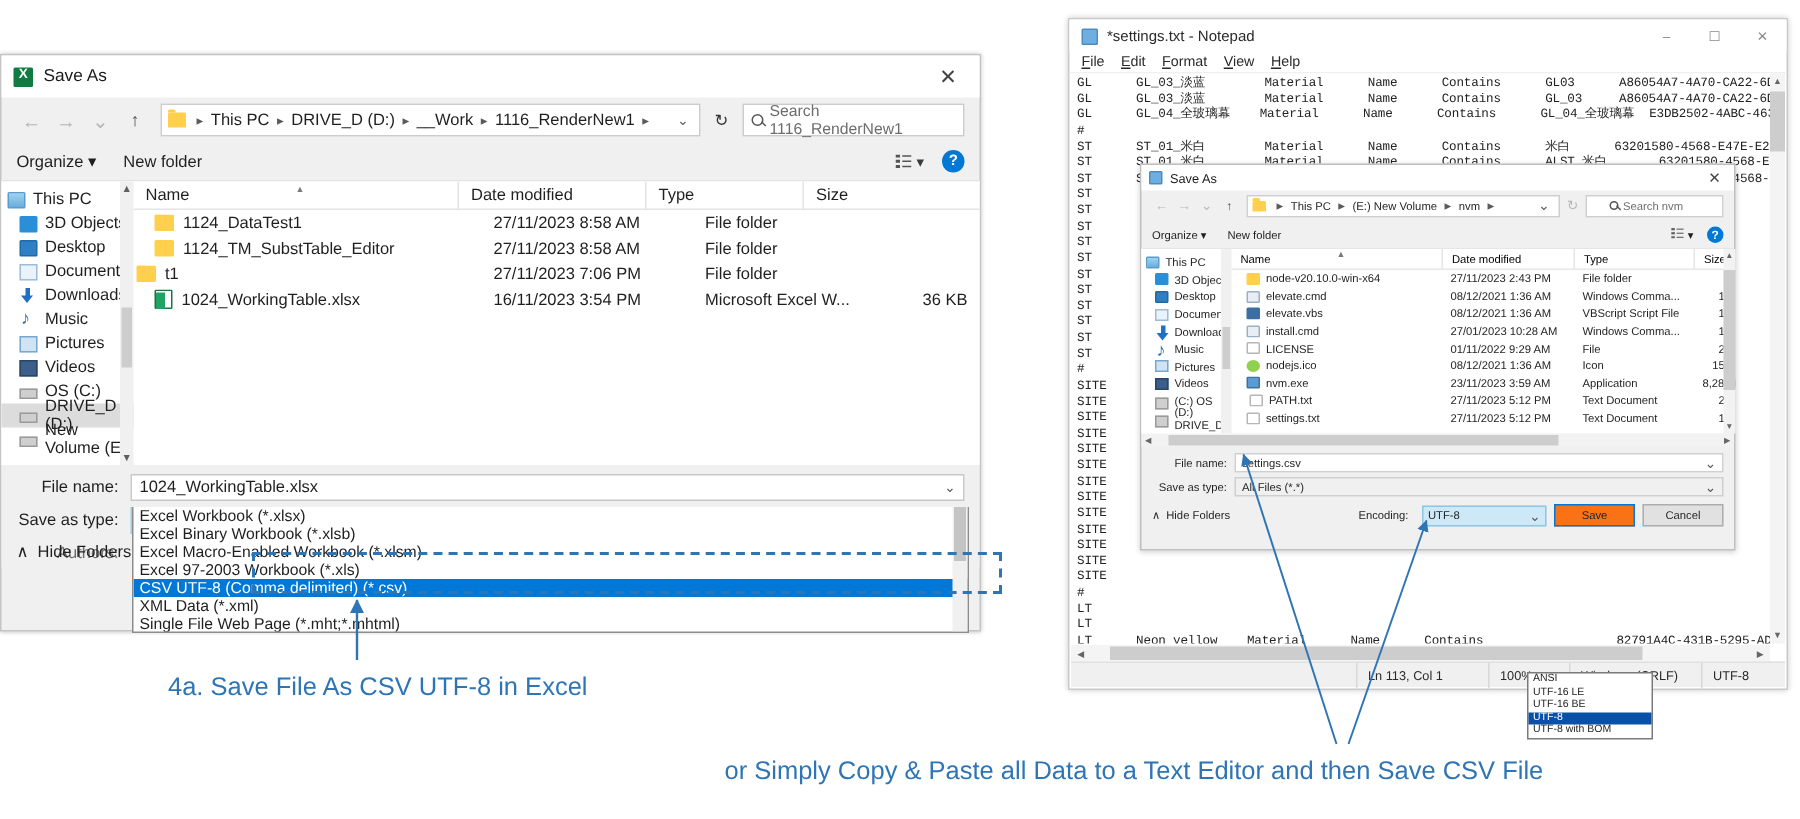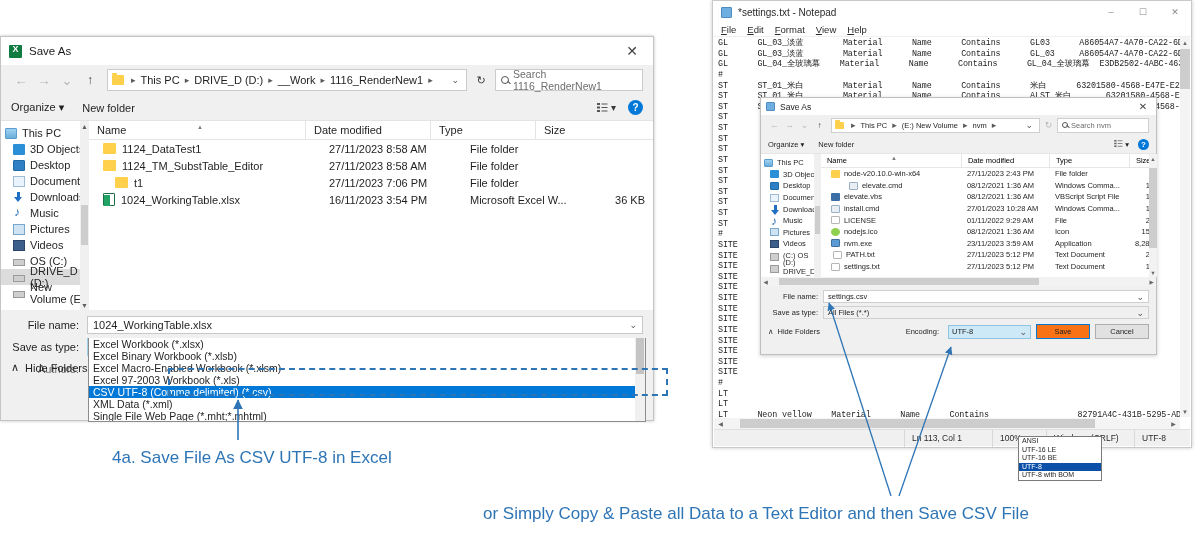--- a/index.html
+++ b/index.html
@@ -150,21 +150,21 @@
     z-index:30; overflow:hidden; height:84px;
   }
   .dd-item { height:12px; line-height:12px; font-size:10.5px; color:#1f1f1f; padding-left:4px;
      white-space:nowrap; }
   .dd-item.active { background:#0078d7; color:#ffffff; }
   .dd-scroll { position:absolute; right:0; top:0; width:10px; height:100%; background:#f0f0f0;}
   .dd-scroll .t{position:absolute;left:1px;top:0;width:8px;height:36px;background:#c4c4c4;}
 
   
   #notepad {
-    position:absolute; left:712px; top:0; width:480px; height:448px;
+    position:absolute; left:712px; top:12px; width:480px; height:448px;
     background:#ffffff; border:1px solid #c9c9c9;
     box-shadow:0 0 4px rgba(0,0,0,0.22);
   }
   .np-title { height:22px; display:flex; align-items:center; padding-left:8px; background:#ffffff;}
   .np-ic { width:11px;height:11px;background:#6eaee0;border:1px solid #4f8cbd;margin-right:6px;
      border-radius:1px;flex:none;}
   .np-ttl { font-size:10px; color:#2a2a2a; }
   .np-wbtns { margin-left:auto; display:flex; }
   .np-wb { width:32px;height:22px;display:flex;align-items:center;justify-content:center;
      font-size:9px;color:#8a8a8a;}
@@ -209,21 +209,21 @@
   #notepad-saveas .dlg-title{font-size:8.5px;}
   #notepad-saveas .dlg-close{width:26px;height:17px;font-size:10px;}
   .s2-addr { height:20px; display:flex; align-items:center; padding:0 7px; gap:2px;}
   .s2-navbtn{width:13px;height:13px;display:flex;align-items:center;justify-content:center;
      font-size:9px;color:#b8b8b8;}
   .s2-navbtn.up{color:#4a4a4a;font-size:8px;}
   .s2-addrbox{flex:1;height:15px;background:#fff;border:1px solid #cfcfcf;display:flex;
      align-items:center;padding:0 3px;font-size:7.5px;color:#1f1f1f;margin-left:3px;}
   .s2-addrbox .folder-mini{width:9px;height:7px;}
   .s2-search{width:92px;height:15px;background:#fff;border:1px solid #cfcfcf;display:flex;
-     align-items:center;padding:0 4px;font-size:7.5px;color:#6d6d6d;gap:3px;}
+     align-items:center;padding:0 15px;font-size:7.5px;color:#6d6d6d;gap:3px;}
   .s2-tool{height:18px;display:flex;align-items:center;padding:0 7px;gap:14px;font-size:7.5px;color:#1f1f1f;}
   .s2-body{display:flex;height:124px;background:#fff;border-top:1px solid #e6e6e6;}
   .s2-nav{width:72px;background:#fff;font-size:7.5px;padding-top:3px;position:relative;}
   .s2-ni{height:11.6px;display:flex;align-items:center;gap:4px;padding-left:9px;color:#1f1f1f;}
   .s2-ni.root{padding-left:3px;}
   .s2-ni .ni-ico{width:9px;height:8px;}
   .s2-navscroll{position:absolute;right:0;top:0;width:7px;height:100%;background:#f0f0f0;}
   .s2-navscroll .t{position:absolute;left:1px;top:52px;width:5px;height:28px;background:#cdcdcd;}
   .s2-list{flex:1;position:relative;}
   .s2-lh{height:14px;display:flex;align-items:center;font-size:7.5px;border-bottom:1px solid #e6e6e6;}
@@ -406,21 +406,21 @@
           <div class="frow">
             <div class="fcell" style="width:216px;display:flex;align-items:center;padding-left:14px">
               <span class="folder-ic"></span>
               <span>1124_TM_SubstTable_Editor</span>
             </div>
             <div class="fcell" style="width:125px">27/11/2023 8:58 AM</div>
             <div class="fcell" style="width:105px">File folder</div>
             <div class="fcell" style="width:70px;text-align:right;padding-right:8px"></div>
           </div>
           <div class="frow">
-            <div class="fcell" style="width:216px;display:flex;align-items:center;padding-left:26px">
+            <div class="fcell" style="width:216px;display:flex;align-items:center;padding-left:2px">
               <span class="folder-ic"></span>
               <span>t1</span>
             </div>
             <div class="fcell" style="width:125px">27/11/2023 7:06 PM</div>
             <div class="fcell" style="width:105px">File folder</div>
             <div class="fcell" style="width:70px;text-align:right;padding-right:8px"></div>
           </div>
           <div class="frow">
             <div class="fcell" style="width:216px;display:flex;align-items:center;padding-left:14px">
               <span class="xlsx-ic"></span>
@@ -653,21 +653,21 @@
             <div class="s2-fr">
               <div style="width:140px;display:flex;align-items:center;padding-left:10px">
                 <span class="s2-fic fic-folder"></span>
                 <span>node-v20.10.0-win-x64</span>
               </div>
               <div style="width:88px">27/11/2023 2:43 PM</div>
               <div style="width:80px">File folder</div>
               <div style="width:28px;text-align:right"></div>
             </div>
             <div class="s2-fr">
-              <div style="width:140px;display:flex;align-items:flex-end;padding-left:28px">
+              <div style="width:140px;display:flex;align-items:flex-end;padding-left:10px">
                 <span class="s2-fic fic-cmd"></span>
                 <span>elevate.cmd</span>
               </div>
               <div style="width:88px">08/12/2021 1:36 AM</div>
               <div style="width:80px">Windows Comma...</div>
               <div style="width:28px;text-align:right">1 K</div>
             </div>
             <div class="s2-fr">
               <div style="width:140px;display:flex;align-items:center;padding-left:10px">
                 <span class="s2-fic fic-vbs"></span>

